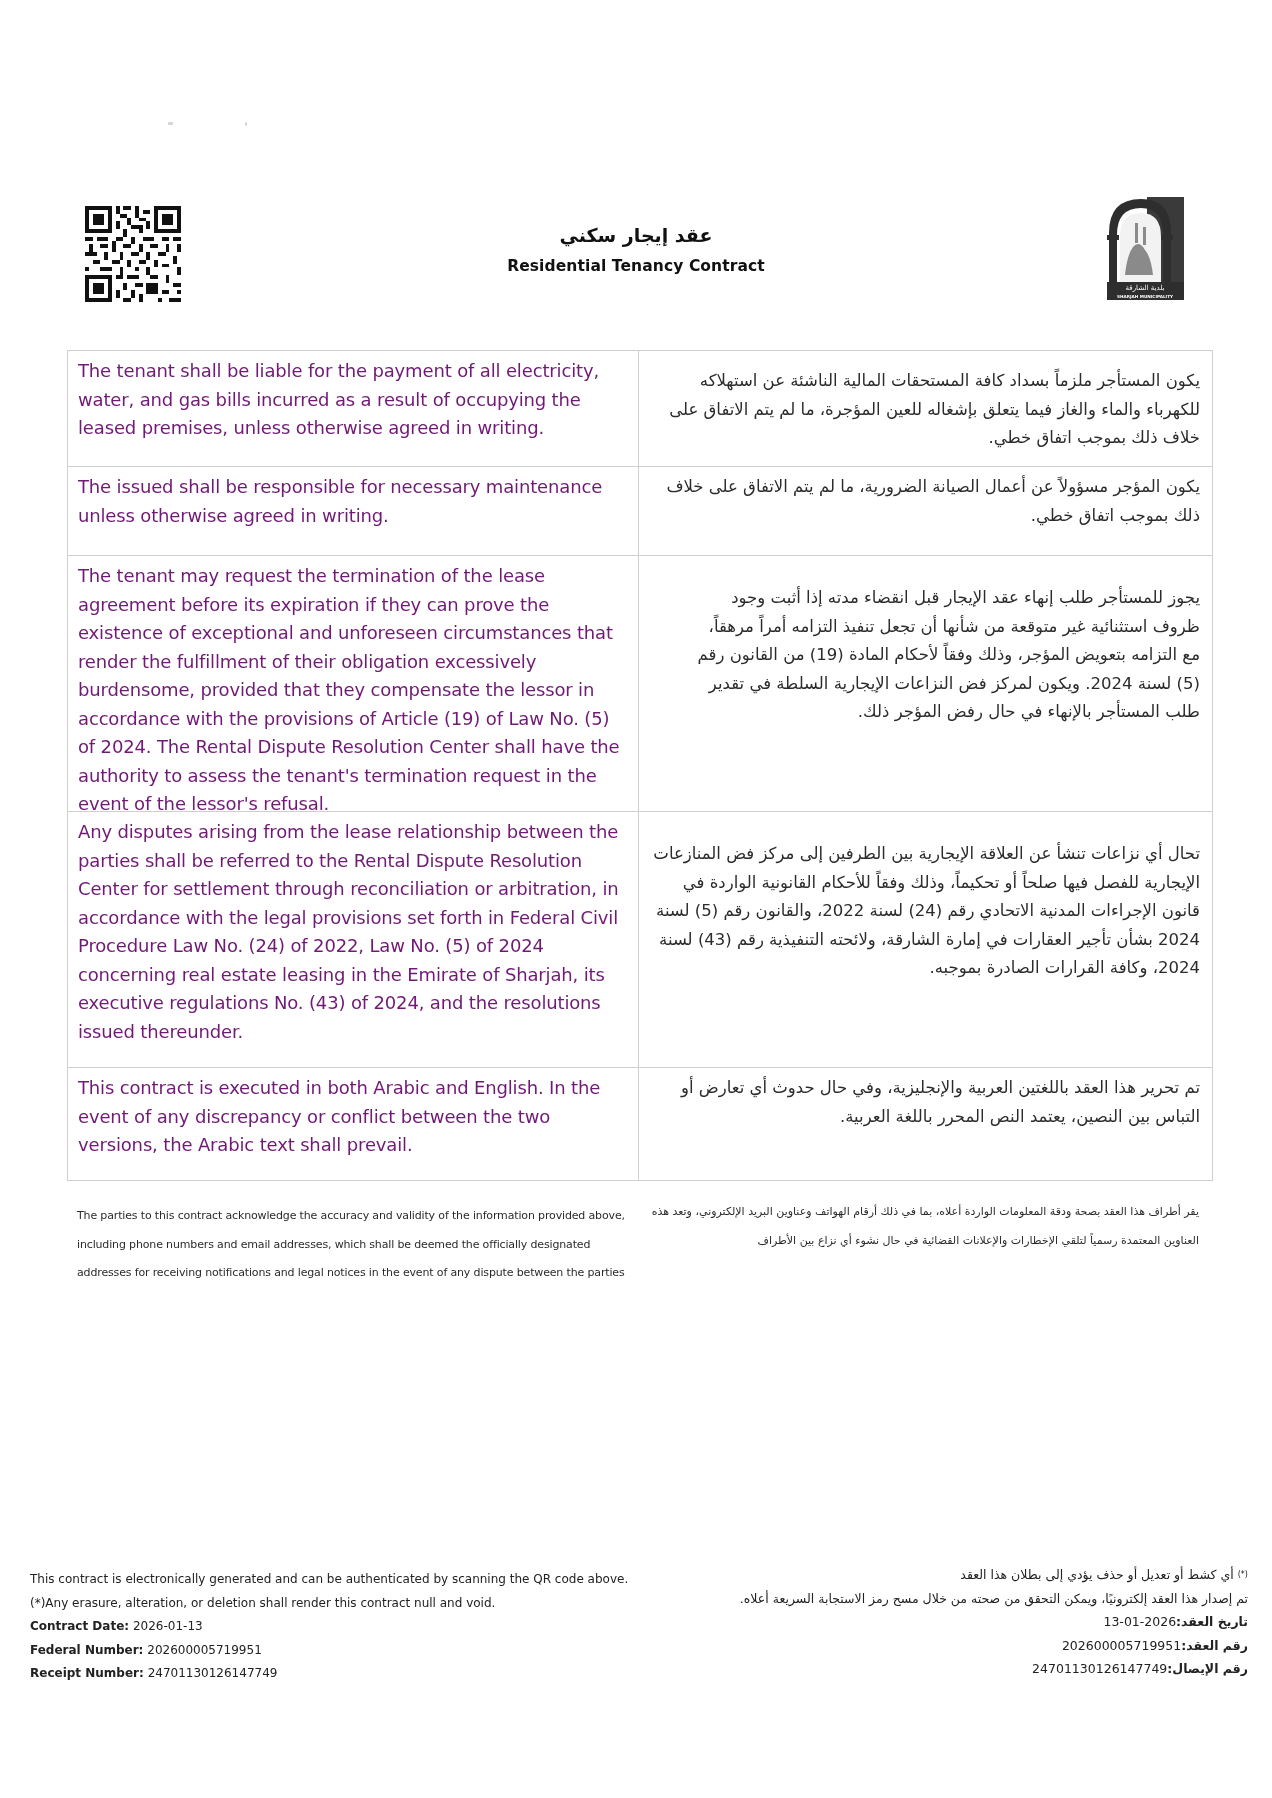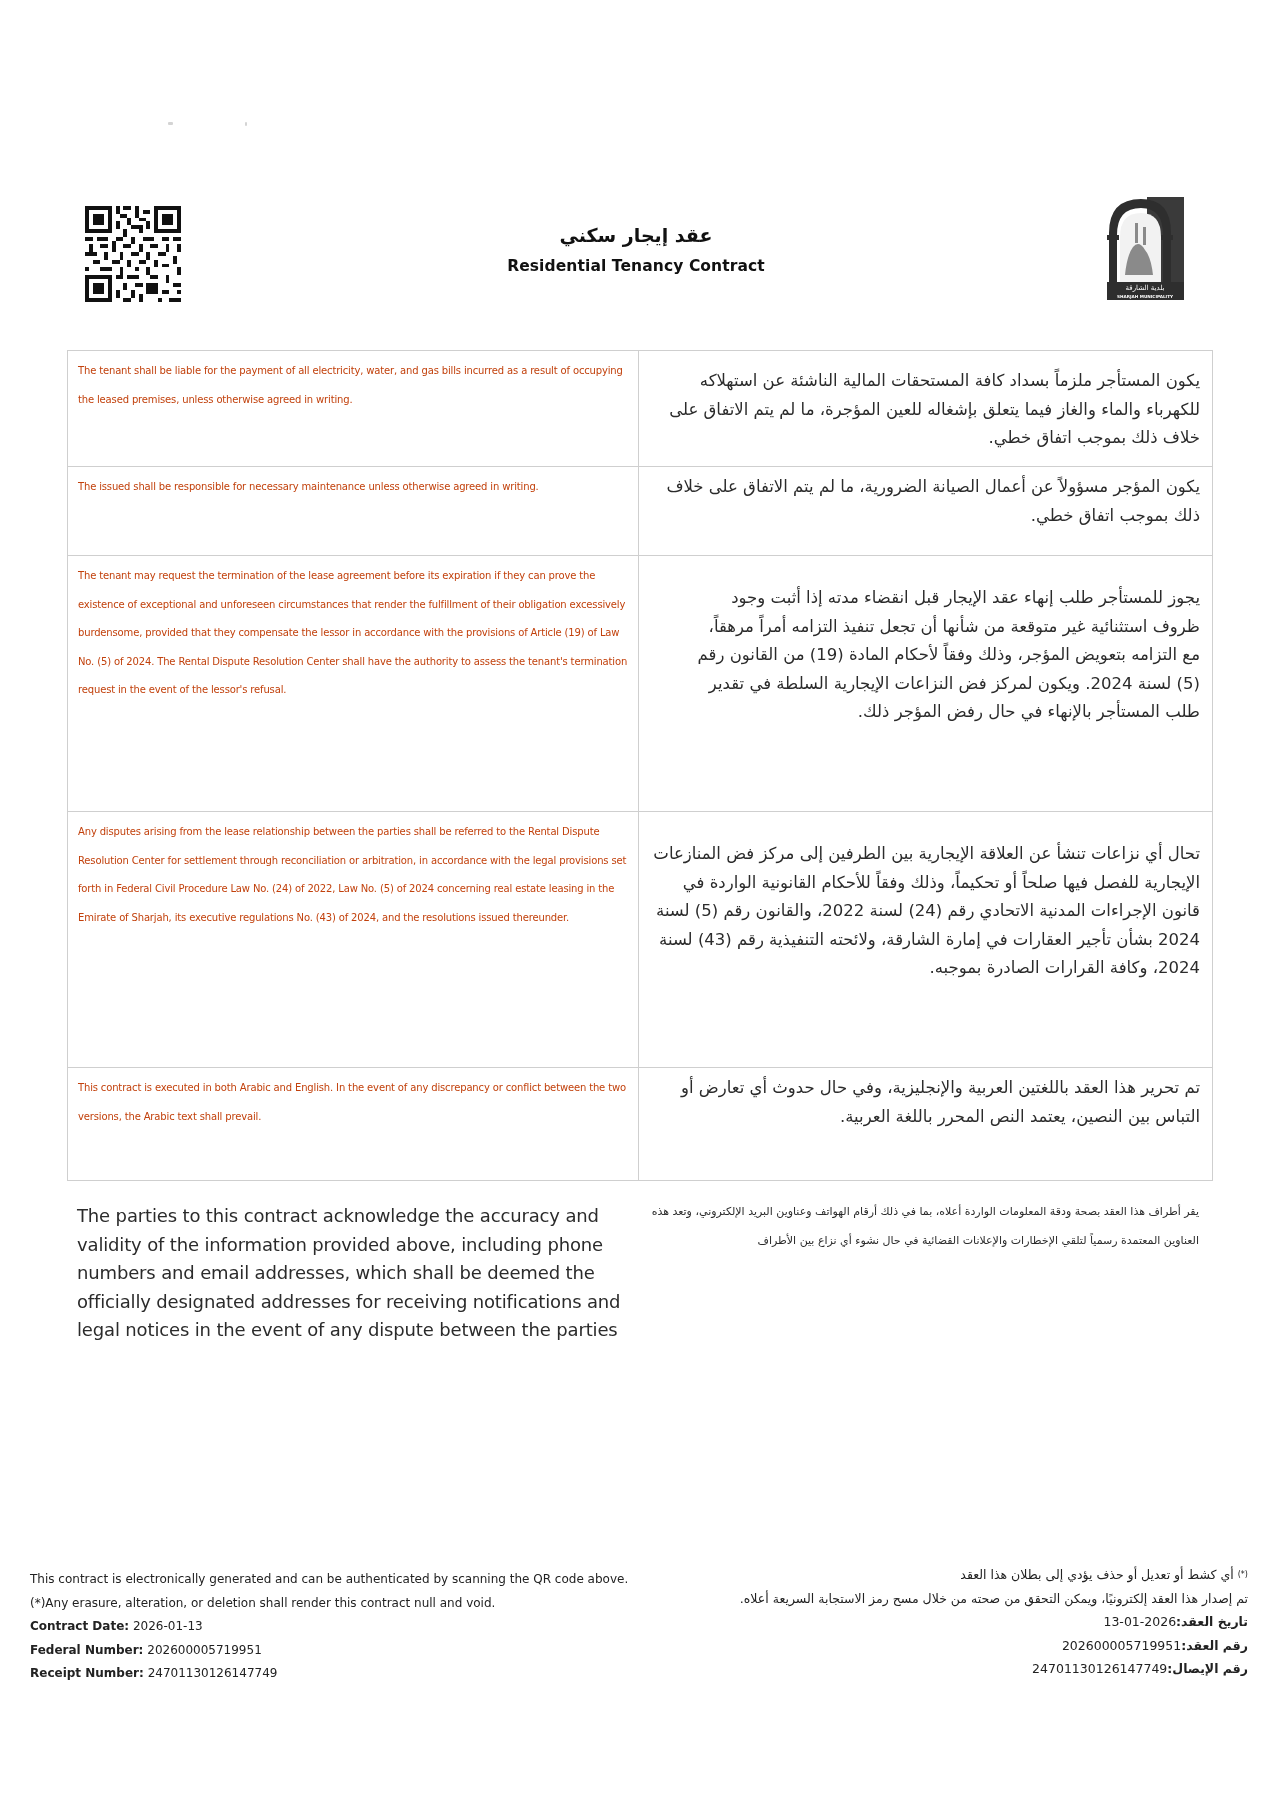--- a/index.html
+++ b/index.html
@@ -28,38 +28,38 @@
     
     .clauses {
       position: absolute; left: 67px; top: 350px; width: 1144px;
       border: 1px solid #cfcfcf; border-bottom: 1px solid #cfcfcf;
     }
     .row { display: flex; border-top: 1px solid #cfcfcf; }
     .row:first-child { border-top: none; }
     .cell-en {
       width: 571px; box-sizing: border-box; padding: 6px 10px 0 10px;
       border-right: 1px solid #cfcfcf;
-      font-family: "DejaVu Sans", sans-serif; font-size: 10px; line-height: 28.5px; color: #c2410c;
+      font-family: "DejaVu Sans", sans-serif; font-size: 18px; line-height: 28.5px; color: #701a75;
       letter-spacing: -0.15px;
     }
     .cell-ar {
       flex: 1; box-sizing: border-box; padding: 6px 12px 0 14px;
       direction: rtl; text-align: right;
       font-family: "DejaVu Sans", sans-serif; font-size: 16.5px; line-height: 28.5px; color: #2b2b2b;
     }
     .r1 { height: 115px; } .r1 .cell-ar { padding-top: 16px; }
     .r2 { height: 88px; }
     .r3 { height: 255px; gap: 38px; } .r3 .cell-ar { padding-top: 28px; }
     .r4 { height: 255px; } .r4 .cell-ar { padding-top: 28px; }
     .r5 { height: 112px; }
 
     
     .ack-en {
       position: absolute; left: 77px; top: 1202px; width: 560px;
-      font-family: "DejaVu Sans", sans-serif; font-size: 18px; line-height: 28.5px; color: #2b2b2b;
+      font-family: "DejaVu Sans", sans-serif; font-size: 11px; line-height: 28.5px; color: #2b2b2b;
       letter-spacing: -0.15px;
     }
     .ack-ar {
       position: absolute; left: 650px; top: 1198px; width: 549px;
       direction: rtl; text-align: right;
       font-family: "DejaVu Sans", sans-serif; font-size: 11px; line-height: 28.5px; color: #2b2b2b;
     }
 
     
     .foot-en {

